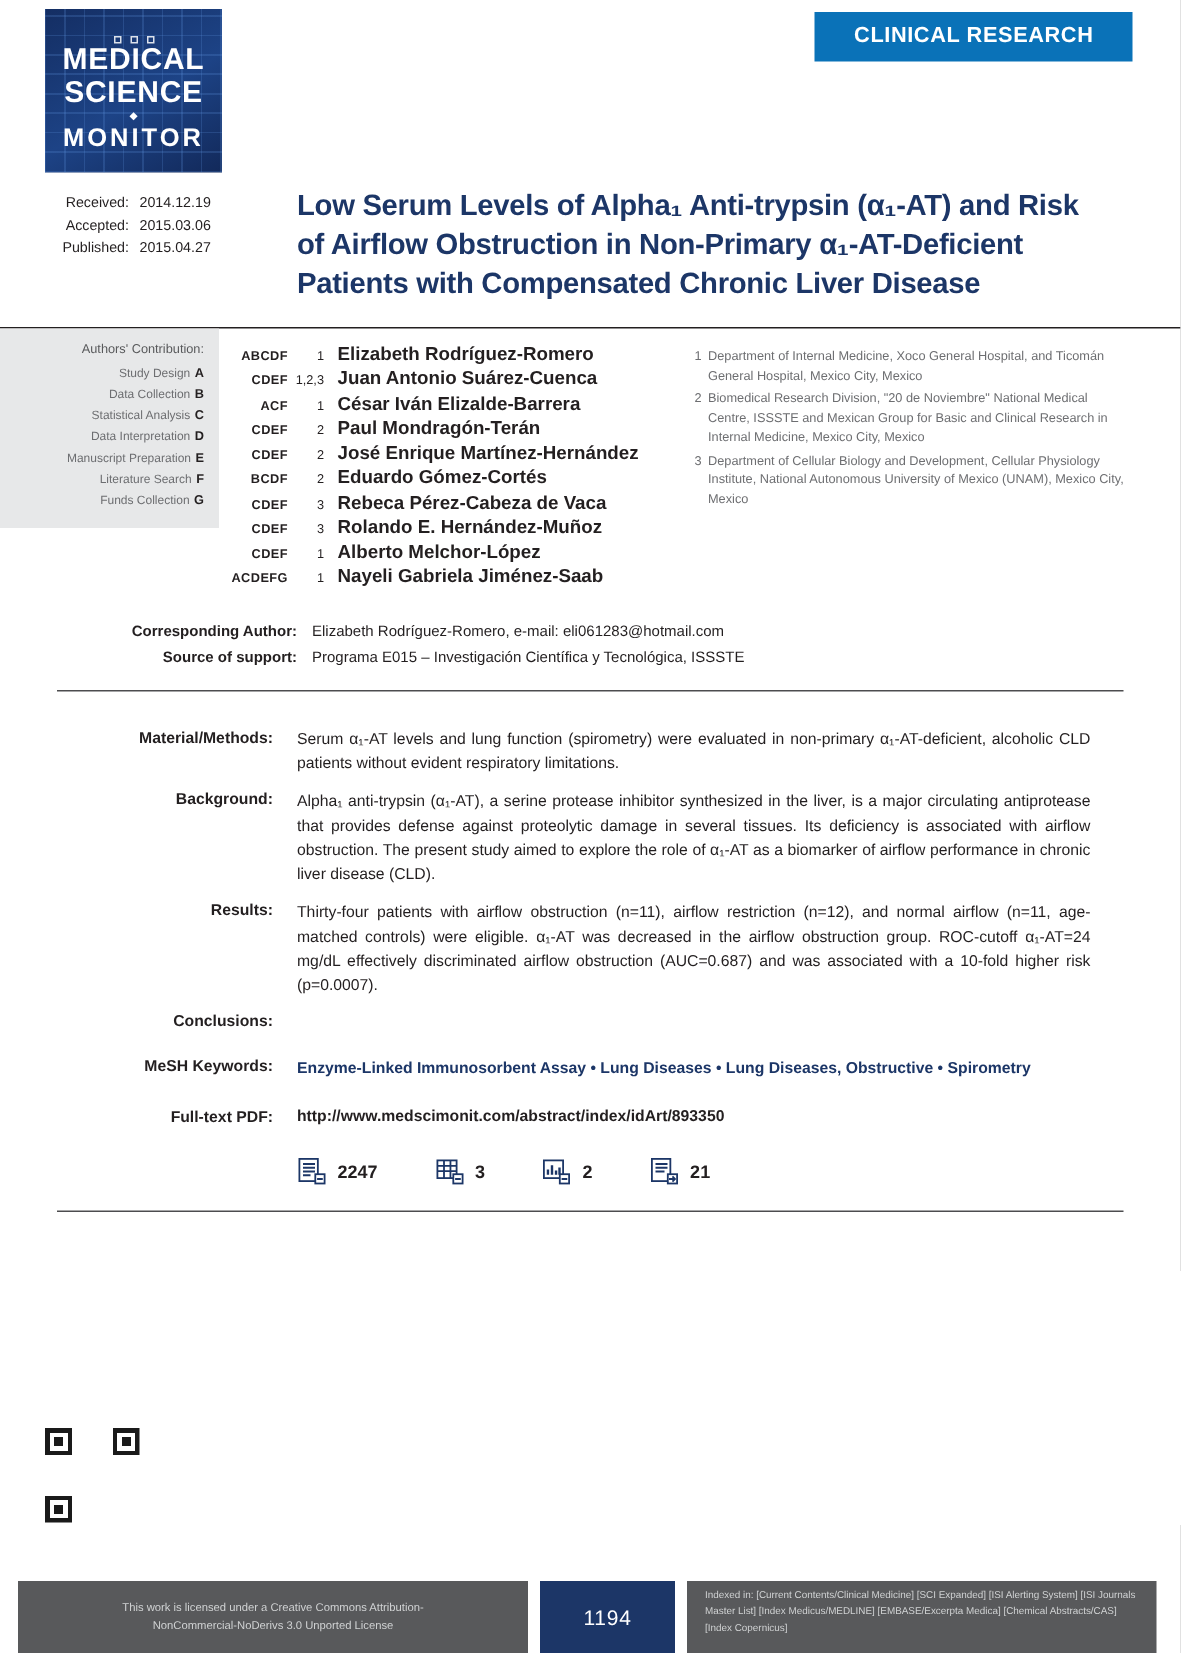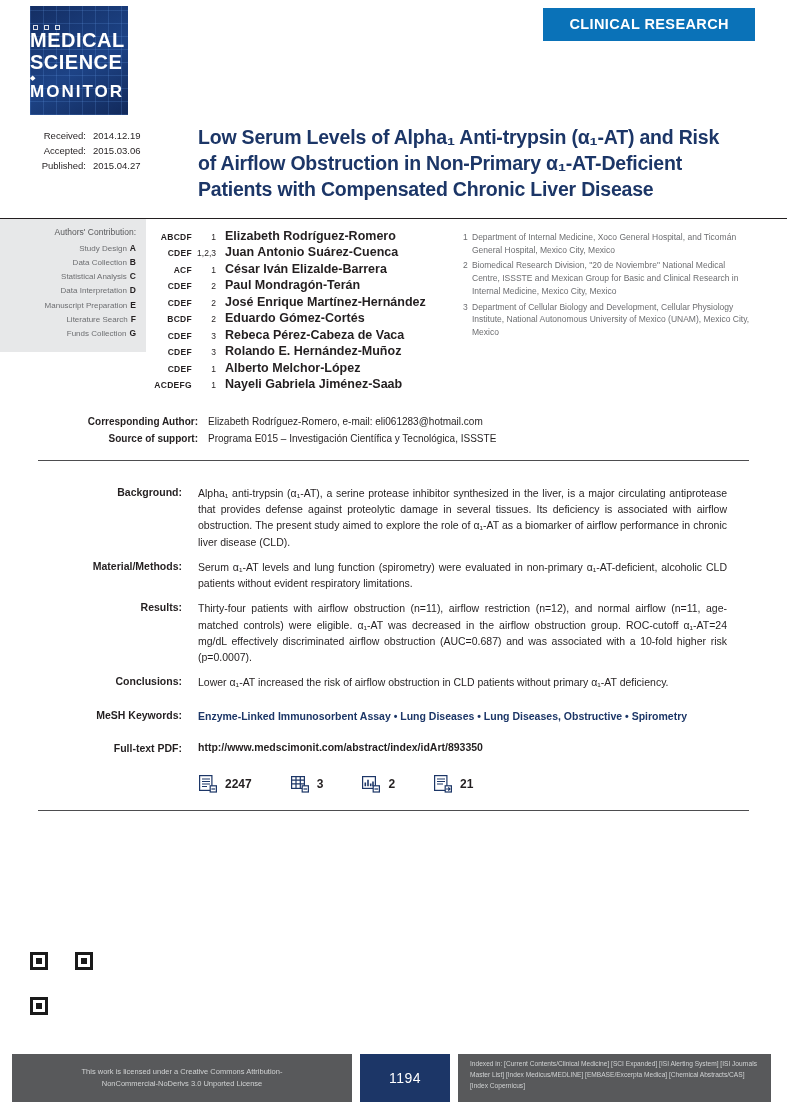--- a/index.html
+++ b/index.html
@@ -2,21 +2,21 @@
 <html><head>
 <meta charset="utf-8">
 <title>Med Sci Monit Abstract Page</title>
 <style>
   * { margin:0; padding:0; box-sizing:border-box; }
   body { background:#888; font-family:"Liberation Sans","DejaVu Sans",sans-serif; }
   .page { position:relative; width:787px; height:1102px; margin:0 auto; background:#fff; overflow:hidden; color:#231f20; }
 
   
   .header { display:flex; justify-content:space-between; align-items:flex-start; padding:6px 32px 0 30px; }
-  .logo { width:98px; height:109px; padding-top:10px; color:#fff; position:relative;
+  .logo { width:118px; height:109px; padding-top:10px; text-align:center; color:#fff; position:relative;
           background-image:
             repeating-linear-gradient(90deg, rgba(96,150,225,.22) 0 1px, transparent 1px 13px),
             repeating-linear-gradient(0deg, rgba(96,150,225,.22) 0 1px, transparent 1px 13px),
             linear-gradient(150deg,#142e63,#1d4386 55%,#12295a); }
   .logo-mini { height:8px; margin-bottom:5px; }
   .logo-mini span { display:inline-block; width:5px; height:5px; border:1px solid rgba(255,255,255,.85); margin:0 3px; }
   .logo-line { font-weight:bold; font-size:20px; letter-spacing:.5px; line-height:1.12; }
   .logo-line.monitor { font-size:17px; letter-spacing:2px; }
   .logo-diamond { font-size:7px; line-height:8px; color:#fff; }
   .header-right { display:flex; flex-direction:column; align-items:flex-end; }
@@ -196,34 +196,33 @@
     <div class="corr-label">Corresponding Author:</div>
     <div class="corr-value">Elizabeth Rodríguez-Romero, e-mail: eli061283@hotmail.com</div>
     <div class="corr-label">Source of support:</div>
     <div class="corr-value">Programa E015 – Investigación Científica y Tecnológica, ISSSTE</div>
   </div>
 
   <div class="rule"></div>
 
   <div class="abstract">
     <div class="ab-row">
+      <div class="ab-label">Material/Methods:</div>
+      <div class="ab-text">Serum α₁-AT levels and lung function (spirometry) were evaluated in non-primary α₁-AT-deficient, alcoholic CLD patients without evident respiratory limitations.</div>
+    </div>
+    <div class="ab-row">
       <div class="ab-label">Background:</div>
       <div class="ab-text">Alpha₁ anti-trypsin (α₁-AT), a serine protease inhibitor synthesized in the liver, is a major circulating antiprotease that provides defense against proteolytic damage in several tissues. Its deficiency is associated with airflow obstruction. The present study aimed to explore the role of α₁-AT as a biomarker of airflow performance in chronic liver disease (CLD).</div>
-    </div>
-    <div class="ab-row">
-      <div class="ab-label">Material/Methods:</div>
-      <div class="ab-text">Serum α₁-AT levels and lung function (spirometry) were evaluated in non-primary α₁-AT-deficient, alcoholic CLD patients without evident respiratory limitations.</div>
     </div>
     <div class="ab-row">
       <div class="ab-label">Results:</div>
       <div class="ab-text">Thirty-four patients with airflow obstruction (n=11), airflow restriction (n=12), and normal airflow (n=11, age-matched controls) were eligible. α₁-AT was decreased in the airflow obstruction group. ROC-cutoff α₁-AT=24 mg/dL effectively discriminated airflow obstruction (AUC=0.687) and was associated with a 10-fold higher risk (p=0.0007).</div>
     </div>
     <div class="ab-row">
       <div class="ab-label">Conclusions:</div>
-      <div class="ab-text">Lower α₁-AT increased the risk of airflow obstruction in CLD patients without primary α₁-AT deficiency.</div>
     </div>
     <div class="ab-row spaced">
       <div class="ab-label">MeSH Keywords:</div>
       <div class="mesh-value">Enzyme-Linked Immunosorbent Assay • Lung Diseases • Lung Diseases, Obstructive • Spirometry</div>
     </div>
     <div class="ab-row spaced">
       <div class="ab-label">Full-text PDF:</div>
       <div class="pdf-value">http://www.medscimonit.com/abstract/index/idArt/893350</div>
     </div>
   </div>

